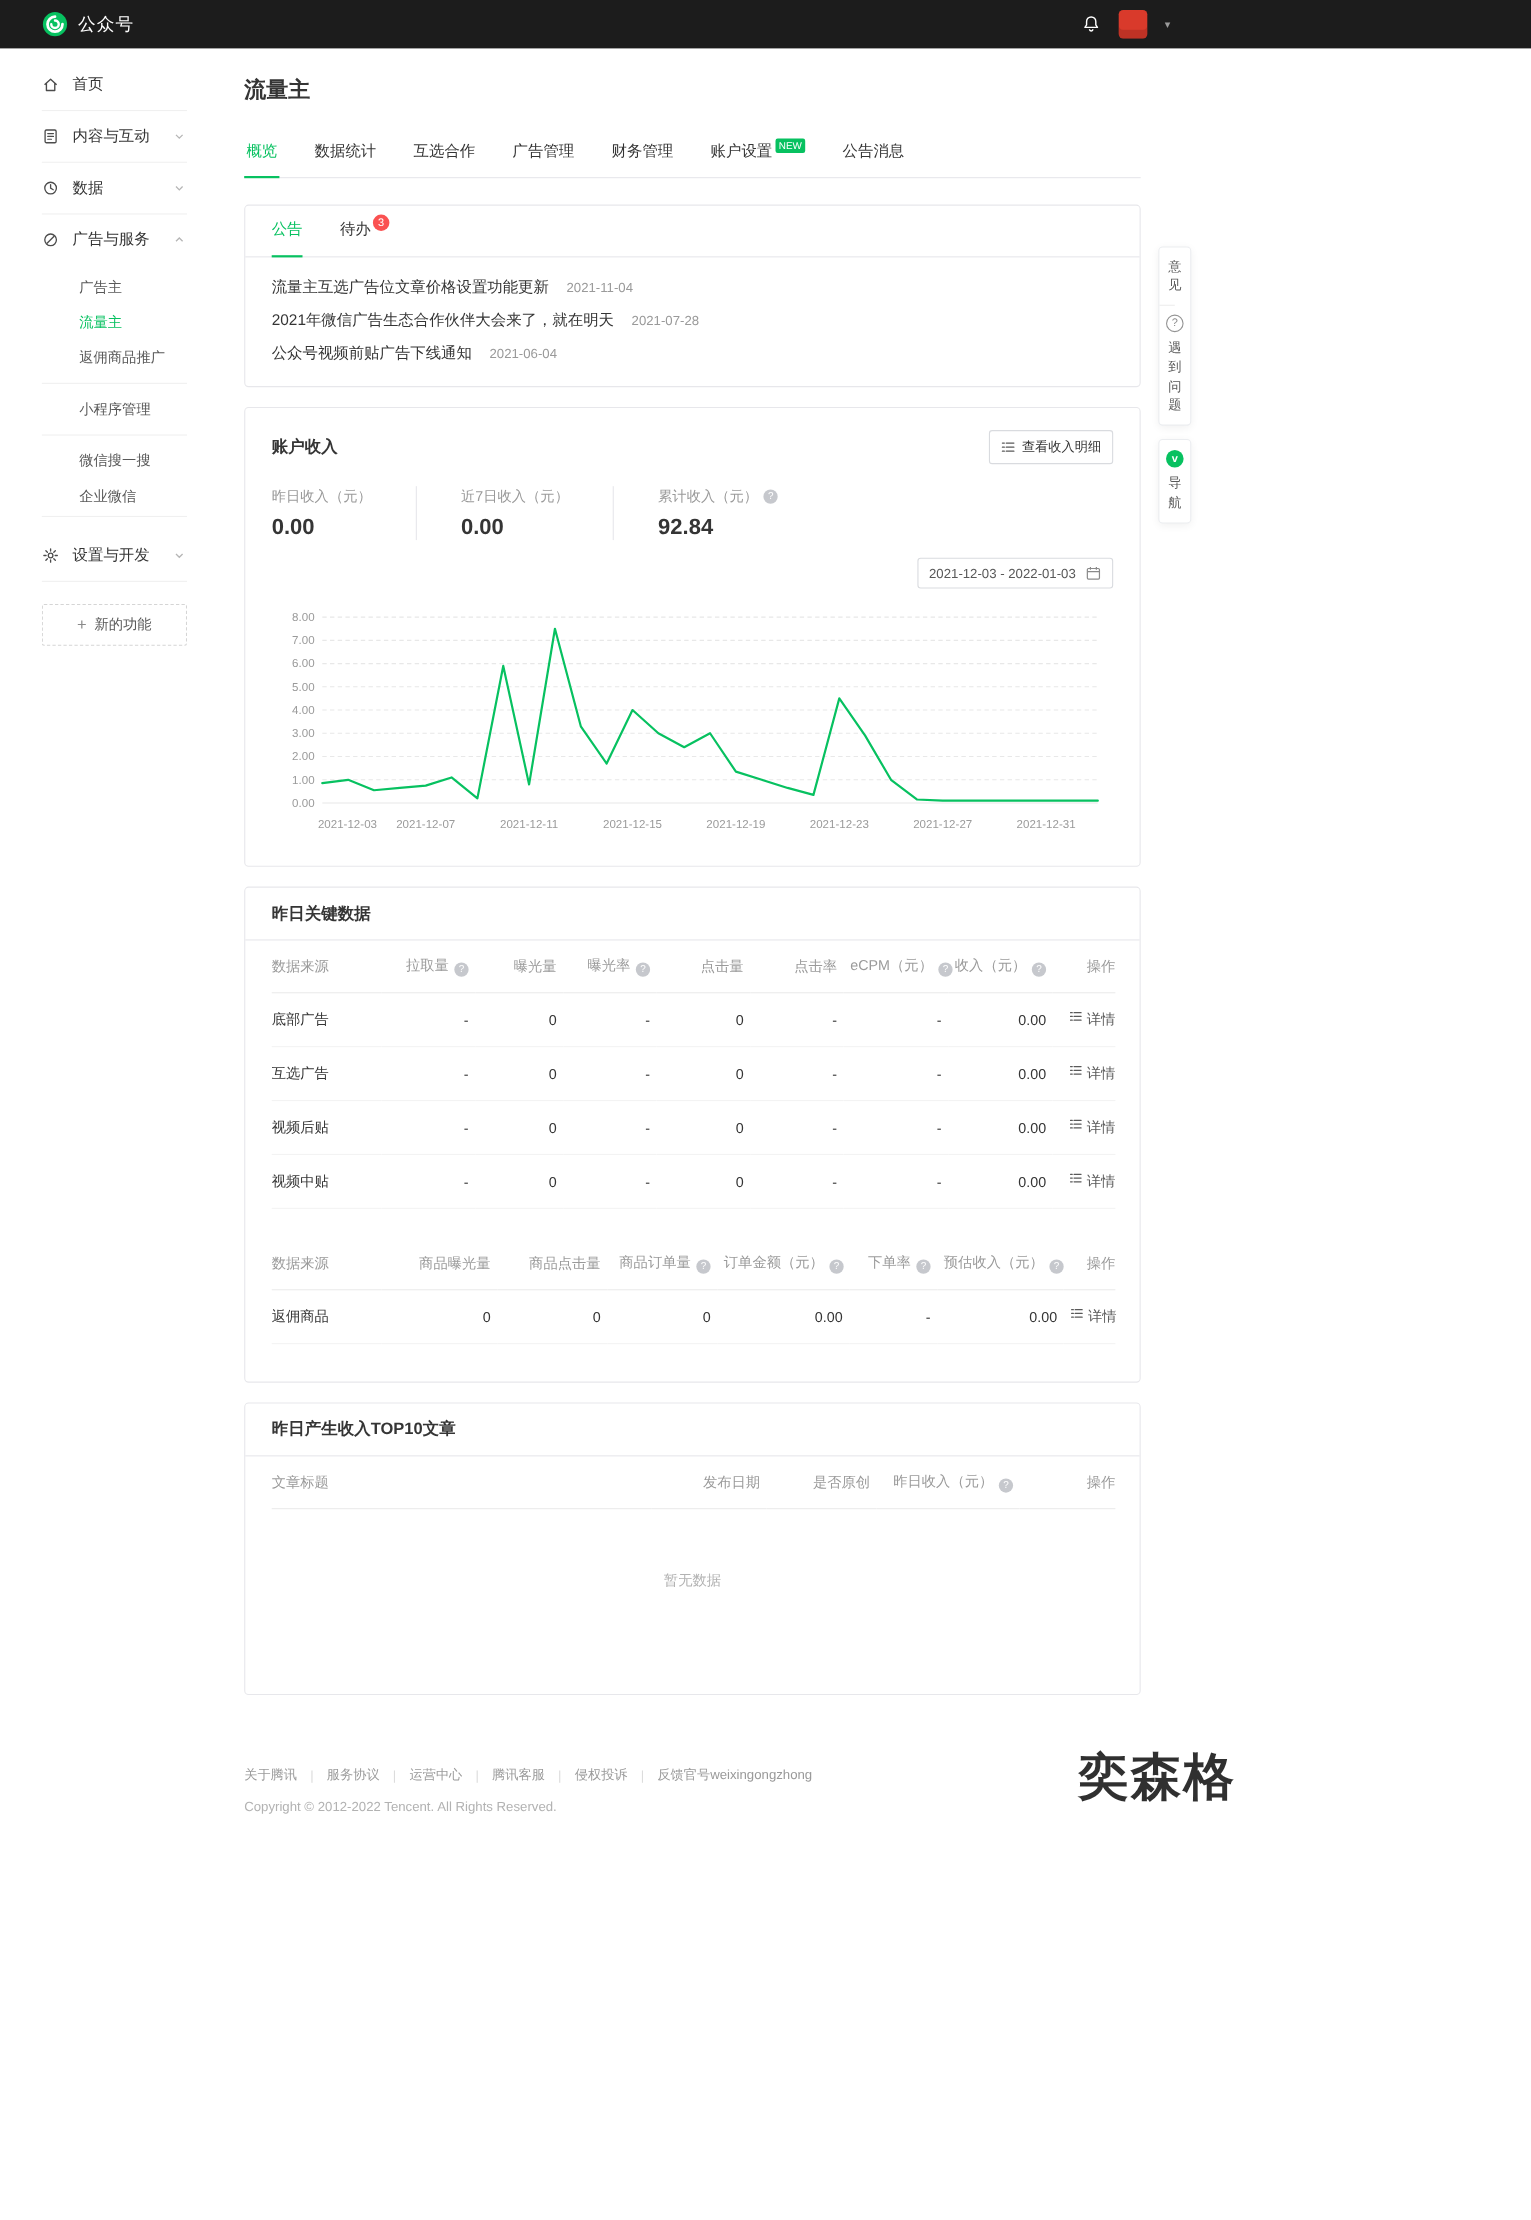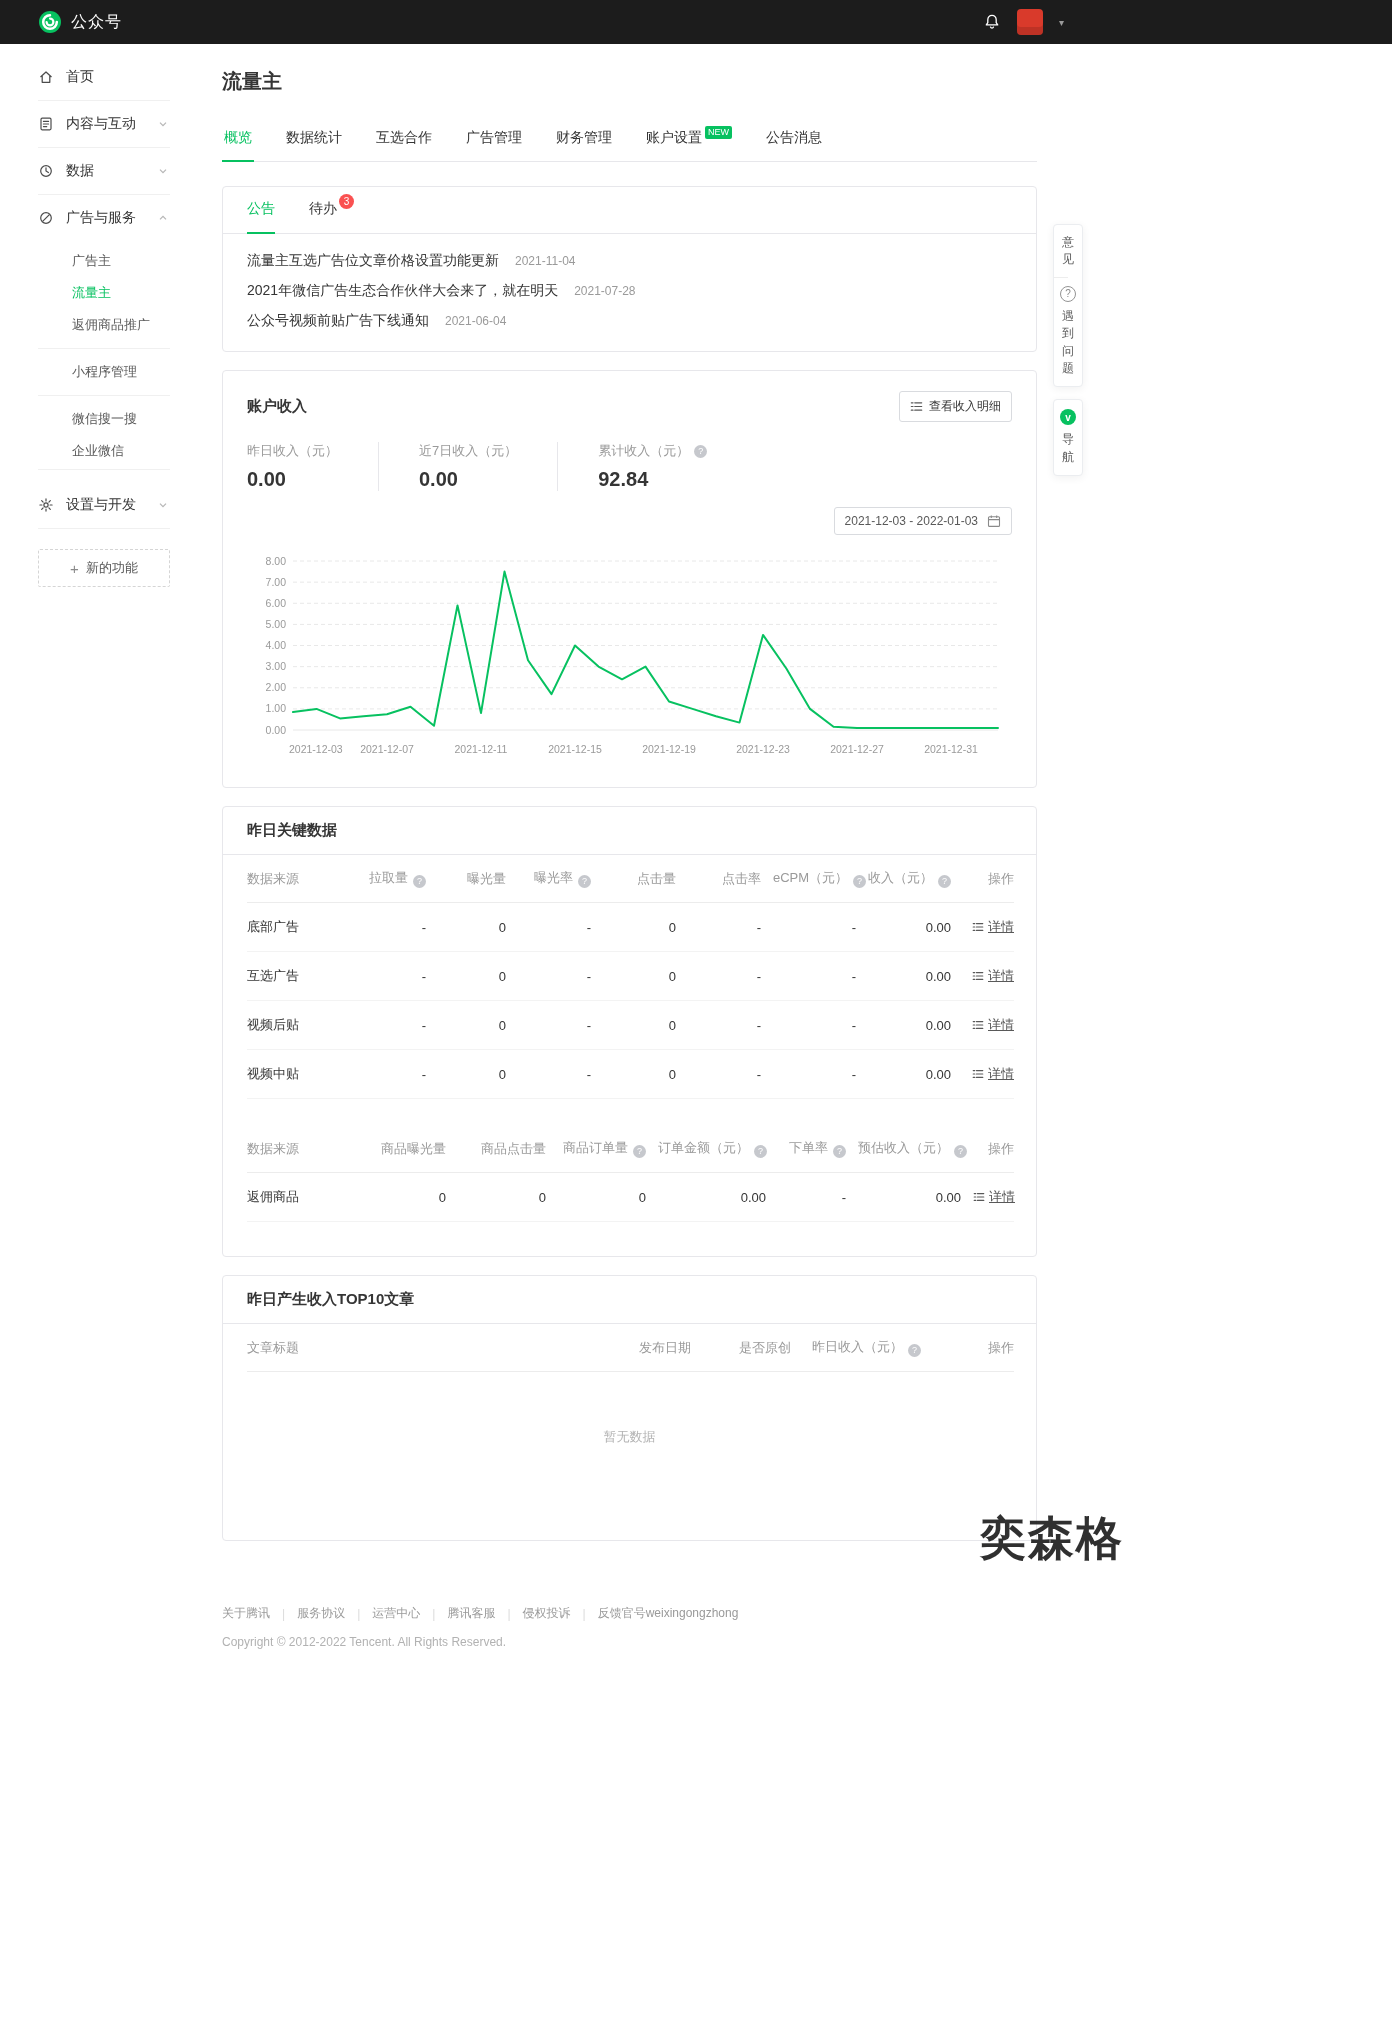--- a/index.html
+++ b/index.html
@@ -92,21 +92,21 @@
   th .help { display:inline-block; text-align:center; line-height:13px; }
 
   
   .table-zone { padding:0 0 34px; }
   .data-table { border-collapse:collapse; table-layout:fixed; width:767px; margin:0 24px; font-size:13px; }
   .data-table th { font-weight:400; color:#9a9a9a; text-align:right; padding:14px 6px; border-bottom:1px solid #ececec; white-space:nowrap; }
   .data-table td { text-align:right; padding:15px 6px; border-bottom:1px solid #f3f3f3; color:#353535; }
   .data-table th:first-child, .data-table td:first-child { text-align:left; padding-left:0; }
   .data-table th:last-child, .data-table td:last-child { padding-right:0; }
   .table-gap { height:26px; }
-  .detail-link { display:inline-flex; align-items:center; gap:4px; color:#595959; cursor:pointer; white-space:nowrap;text-decoration:underline; }
+  .detail-link { display:inline-flex; align-items:flex-start; gap:4px; color:#595959; cursor:pointer; white-space:nowrap; }
   .detail-link .li { flex:none; }
   .empty-state { height:150px; display:flex; align-items:center; justify-content:center; color:#b2b2b2; font-size:13px; padding-bottom:20px; }
   .top10-pad { padding-bottom:18px; }
 
   
   .footer { margin-top:64px; font-size:12px; color:#9a9a9a; padding-bottom:40px; }
   .flinks { display:flex; align-items:center; flex-wrap:nowrap; }
   .flink { cursor:pointer; }
   .sep { margin:0 12px; color:#dcdcdc; }
   .copyright { margin-top:13px; color:#b2b2b2; }
@@ -117,21 +117,21 @@
           padding:6px 0; display:flex; flex-direction:column; }
   .fitem { display:flex; flex-direction:column; align-items:center; gap:6px; cursor:pointer; padding:3px 0; }
   .vtext { width:13px; font-size:12px; color:#595959; line-height:1.45; text-align:center; word-break:break-all; }
   .fdiv { width:14px; height:1px; background:#ededed; margin:5px 0; }
   .q-icon { width:16px; height:16px; border:1px solid #949494; border-radius:50%; color:#8a8a8a; font-size:10px;
             display:flex; align-items:center; justify-content:center; }
   .g-icon { width:16px; height:16px; background:#07c160; border-radius:50%; color:#fff; font-size:10px; font-weight:700;
             display:flex; align-items:center; justify-content:center; }
 
   
-  .watermark { position:absolute; left:980px; top:1508px; font-size:46px; font-weight:700; color:#1f1f1f;
+  .watermark { position:absolute; left:980px; top:1585px; font-size:46px; font-weight:700; color:#1f1f1f;
                letter-spacing:2px; opacity:.92; pointer-events:none; }
 </style>
 </head>
 <body>
 
 <header class="topbar">
   <div class="brand">
     <span class="logo">
       <svg width="24" height="24" viewBox="0 0 24 24">
           <circle cx="12" cy="12" r="11" fill="#07c160"></circle>

